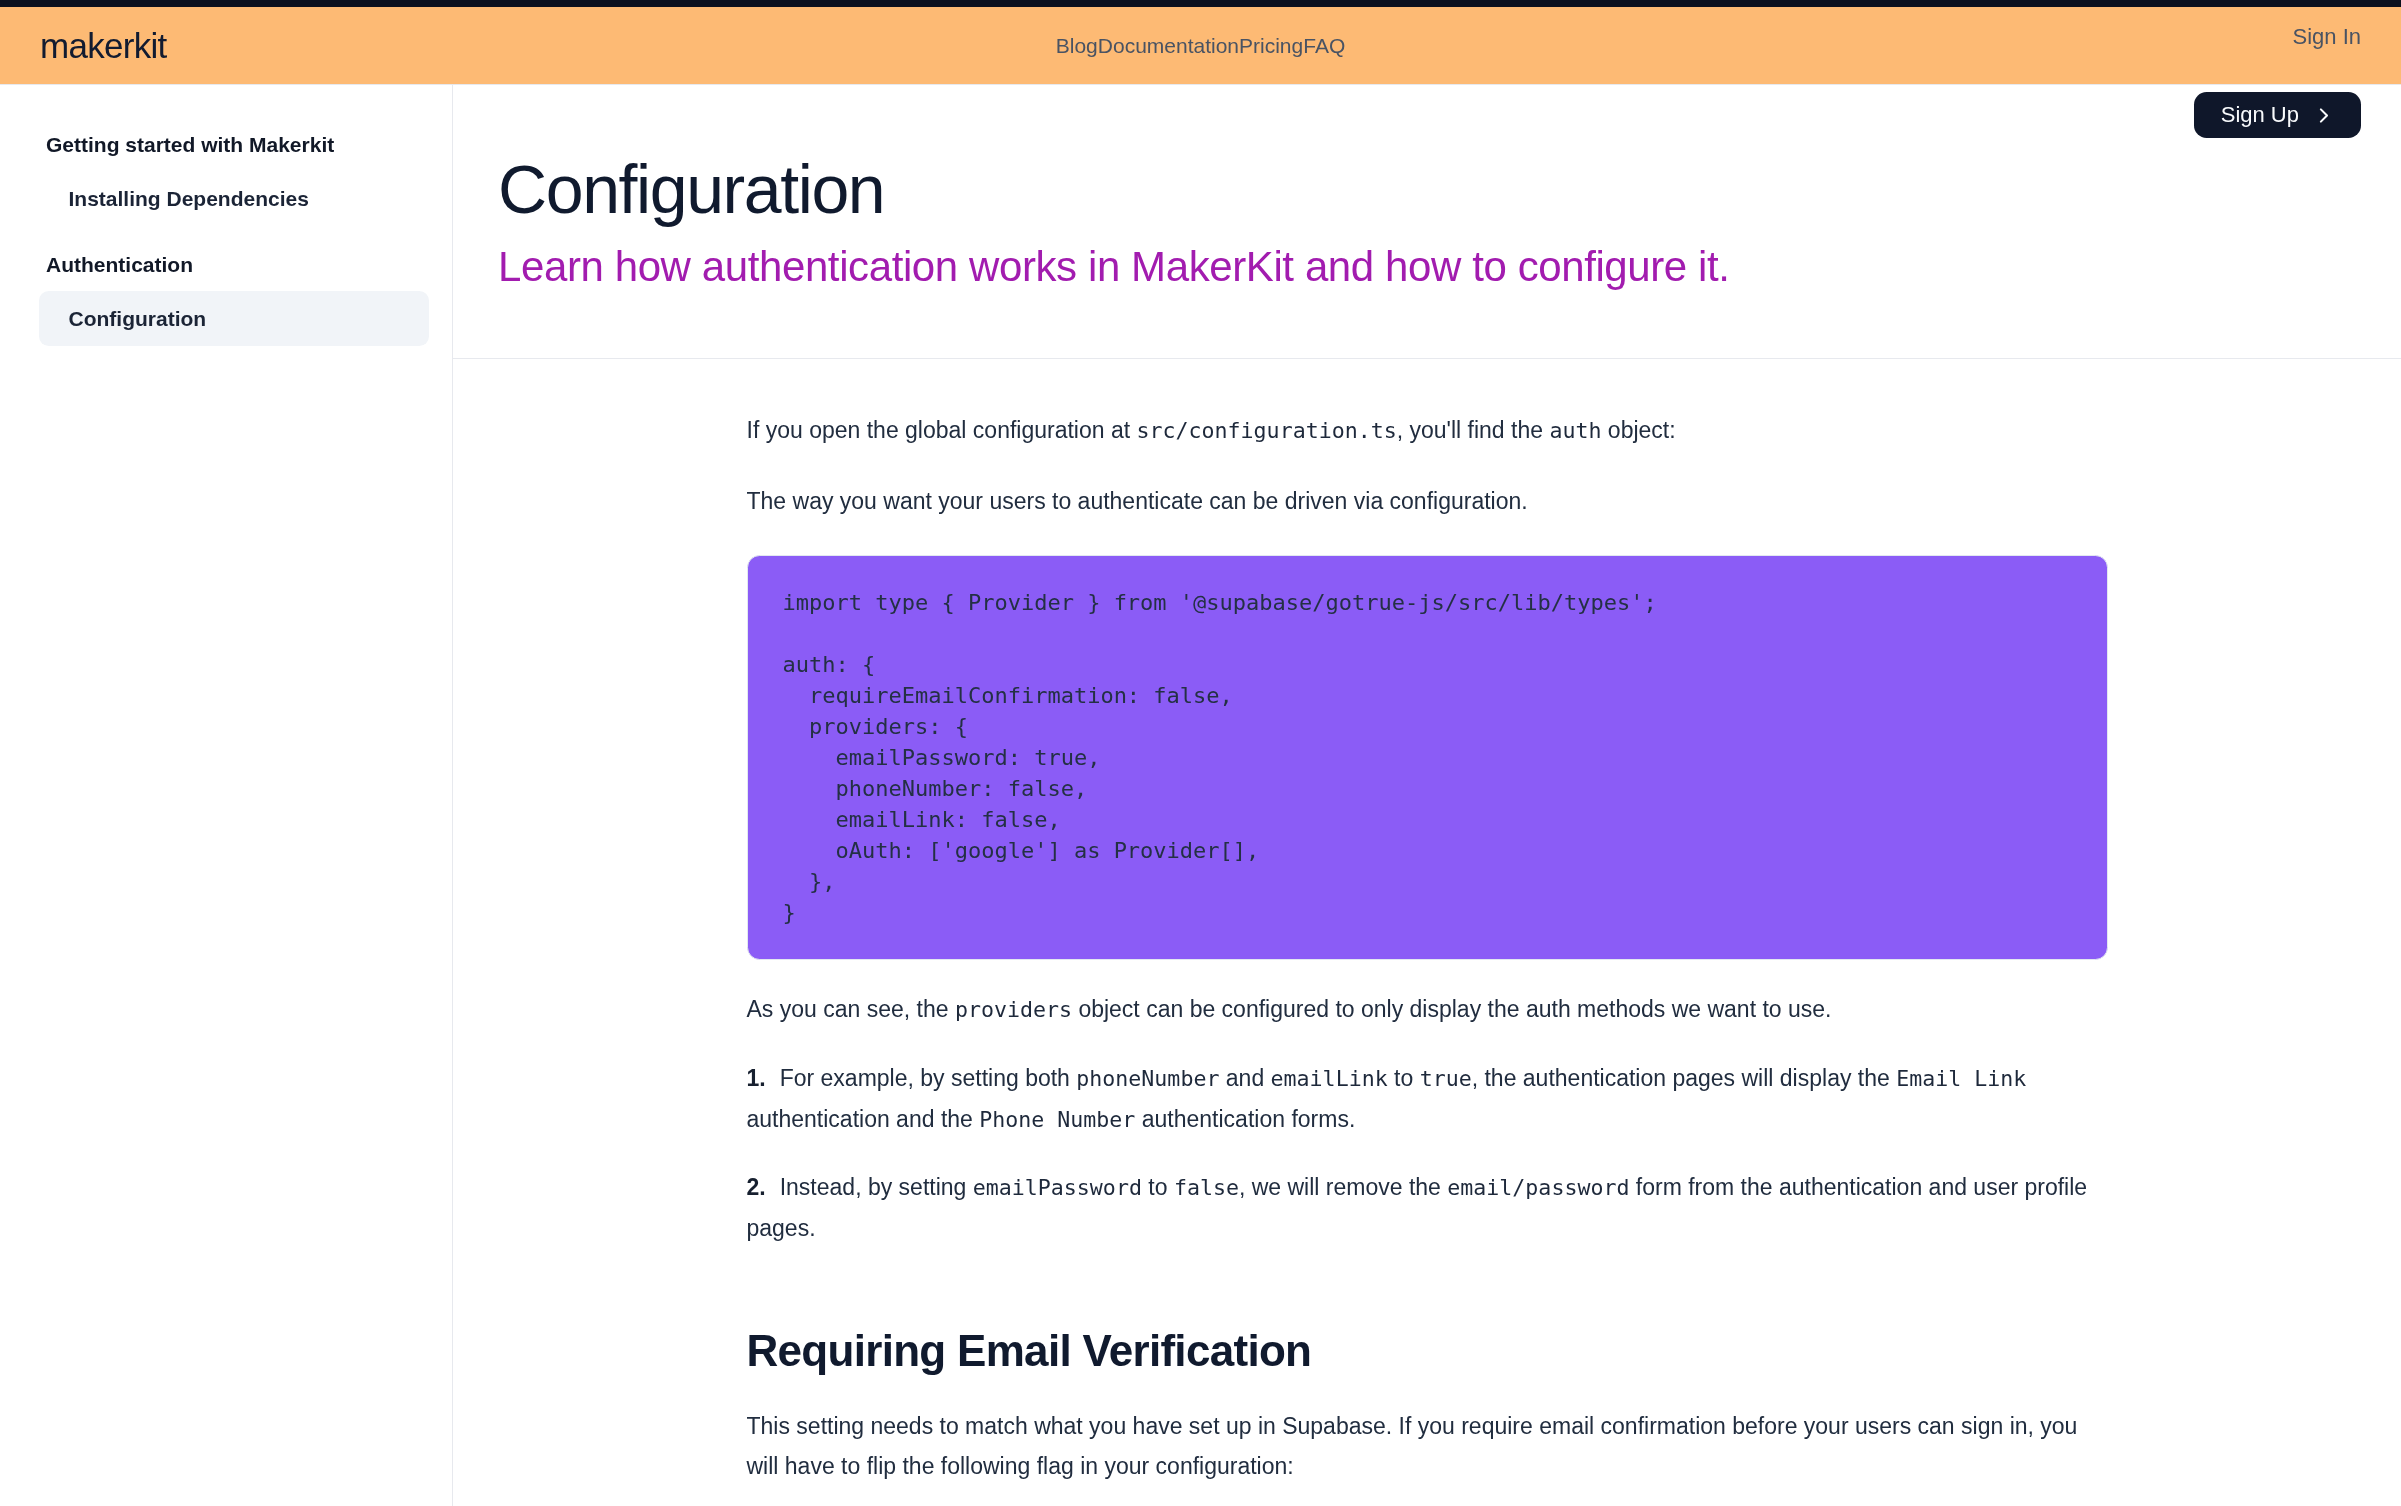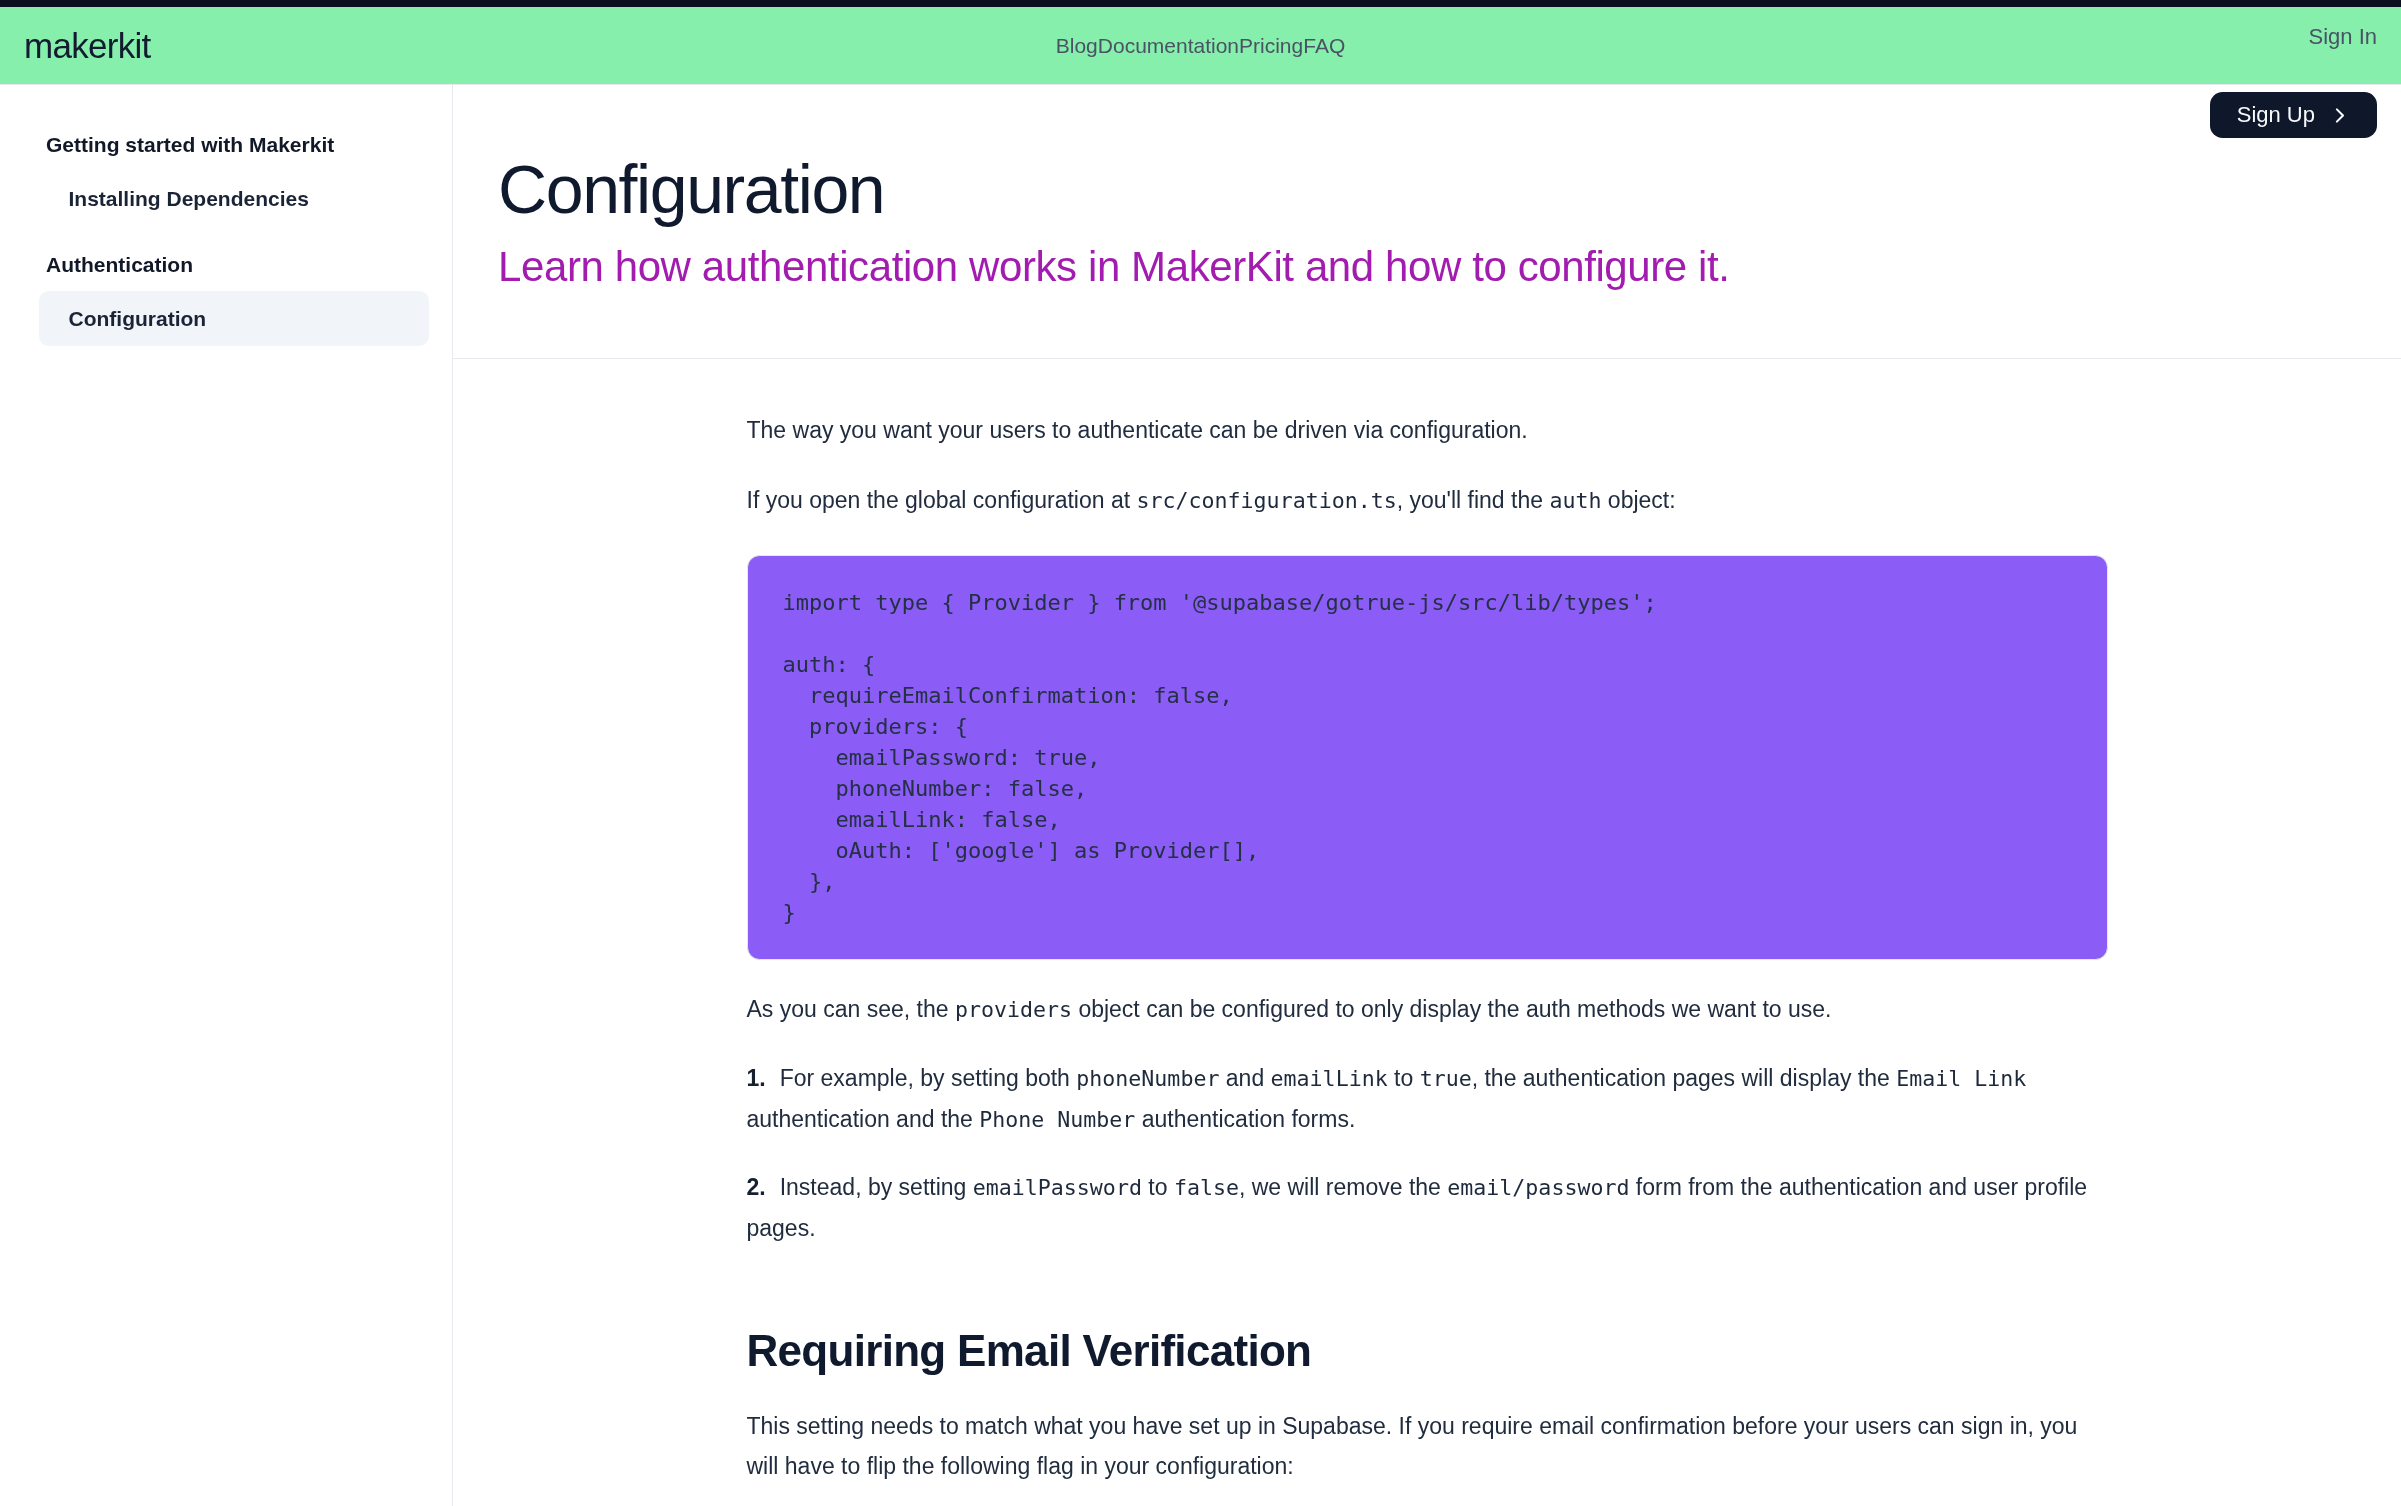--- a/index.html
+++ b/index.html
@@ -3,22 +3,22 @@
 <meta charset="utf-8">
 <style>
   * { margin:0; padding:0; box-sizing:border-box; }
   html,body { width:2401px; height:1507px; overflow:hidden; background:#fff; }
   body { font-family:"Liberation Sans","DejaVu Sans",sans-serif; color:#1e293b; }
 
   
   .topbar { height:7px; background:#0b101e; width:100%; }
 
   
-  .header { height:78px; background:#86efac; border-bottom:1.4px solid #e7e9ee;
-            display:flex; align-items:center; padding:0 24px; position:relative; }
+  .header { height:78px; background:#fdba74; border-bottom:1.4px solid #e7e9ee;
+            display:flex; align-items:center; padding:0 40px; position:relative; }
   .logo { font-size:35px; font-weight:500; letter-spacing:-0.7px; color:#121b30; cursor:pointer; }
   .nav-center { position:absolute; left:50%; transform:translateX(-50%);
                 display:flex; align-items:center; }
   .nav-link { font-size:21px; color:#495363; cursor:pointer; }
   .header-right { margin-left:auto; display:flex; align-items:flex-end; gap:42px;flex-direction:column; }
   .icon-btn { background:none; border:none; cursor:pointer; display:flex; align-items:center; }
   .signin { font-size:22px; color:#495363; cursor:pointer; }
   .signup-btn { background:#0f172a; color:#f8fafc; border:none; cursor:pointer;
                 height:46px; padding:0 27px; border-radius:12.6px;
                 display:flex; align-items:center; gap:14px; font-size:22px; font-weight:500;
@@ -115,23 +115,23 @@
 
   <main class="main">
 
     <div class="page-header">
       <h1 class="page-title">Configuration</h1>
       <div class="page-subtitle">Learn how authentication works in MakerKit and how to configure it.</div>
     </div>
 
     <article class="article">
 
+      <p>If you open the global configuration at <code class="ic">src/configuration.ts</code>, you'll find the <code class="ic">auth</code> object:</p>
+
       <p>The way you want your users to authenticate can be driven via configuration.</p>
-
-      <p>If you open the global configuration at <code class="ic">src/configuration.ts</code>, you'll find the <code class="ic">auth</code> object:</p>
 
       <pre class="code-block"><code>import type { Provider } from '@supabase/gotrue-js/src/lib/types';
 
 auth: {
   requireEmailConfirmation: false,
   providers: {
     emailPassword: true,
     phoneNumber: false,
     emailLink: false,
     oAuth: ['google'] as Provider[],

